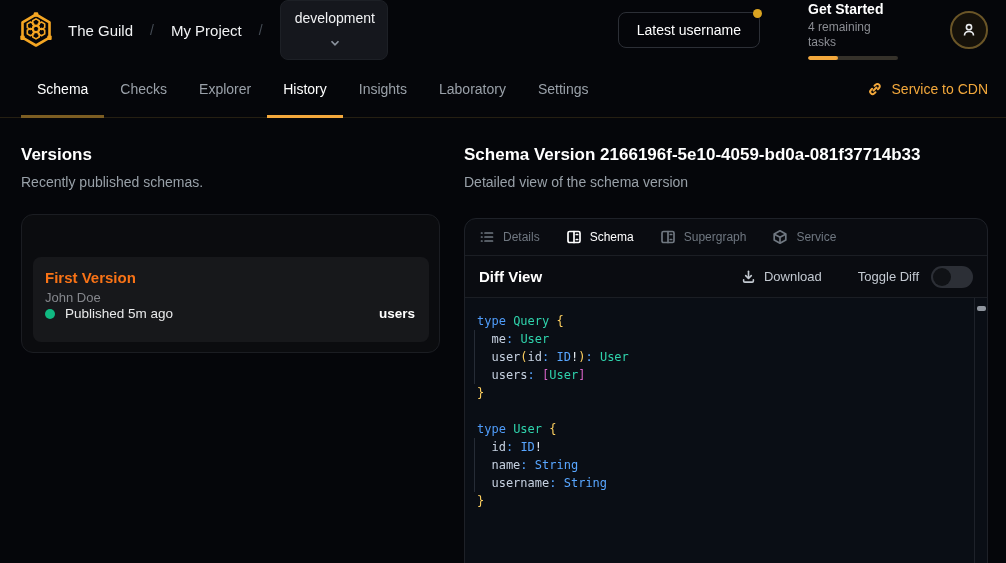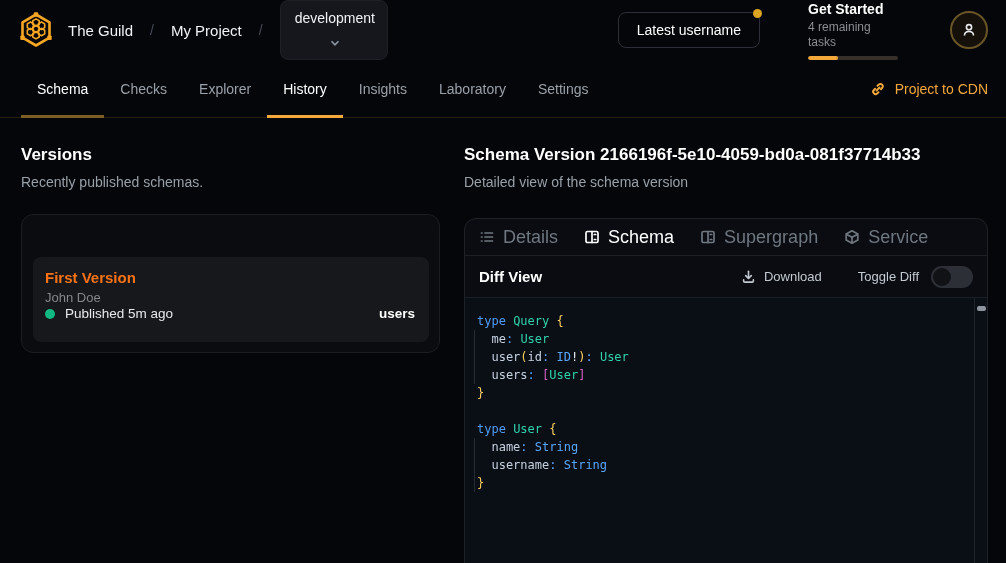--- a/index.html
+++ b/index.html
@@ -142,21 +142,21 @@
     overflow: hidden;
   }
   .panel-tabs {
     height: 37px; flex: 0 0 auto;
     display: flex; align-items: center;
     padding: 0 14px; gap: 26px;
     border-bottom: 1px solid #1b1e24;
   }
   .ptab {
     display: flex; align-items: center; gap: 8px;
-    font-size: 18px; color: #6f7780;
+    font-size: 12px; color: #6f7780;
     cursor: pointer;
   }
   .ptab svg { width: 16px; height: 16px; stroke: #6f7780; fill: none; stroke-width: 1.7; }
   .ptab.active { color: #fff; }
   .ptab.active svg { stroke: #fff; }
 
   .diff-row {
     height: 42px; flex: 0 0 auto;
     display: flex; align-items: center;
     padding: 0 14px;
@@ -307,21 +307,21 @@
     <span>Settings</span>
       <span class="underline"></span>
   </div>
 
   <div class="cdn-link">
     <svg viewBox="0 0 16 16" stroke-linecap="round">
       <path d="M6.5 9.5 l3-3"></path>
       <path d="M7.5 4.8 l1.2-1.2 a2.4 2.4 0 0 1 3.4 3.4 L10.9 8.2"></path>
       <path d="M8.5 11.2 l-1.2 1.2 a2.4 2.4 0 0 1-3.4-3.4 L5.1 7.8"></path>
     </svg>
-    <span>Project to CDN</span>
+    <span>Service to CDN</span>
   </div>
 </div>
 
 <div class="content">
 
   <div class="col-left">
     <div class="section-title">Versions</div>
     <div class="section-sub">Recently published schemas.</div>
 
     <div class="versions-box">
@@ -403,20 +403,21 @@
         <div class="indent-guide guide-1"></div>
         <div class="indent-guide guide-2"></div>
         <div>
             <div class="code-line"><span class="tok-kw">type</span><span class="tok-pl"> </span><span class="tok-type">Query</span><span class="tok-pl"> </span><span class="tok-brace">{</span></div>
             <div class="code-line"><span class="tok-field">  me</span><span class="tok-colon">:</span><span class="tok-pl"> </span><span class="tok-type">User</span></div>
             <div class="code-line"><span class="tok-field">  user</span><span class="tok-brace">(</span><span class="tok-field">id</span><span class="tok-colon">:</span><span class="tok-pl"> </span><span class="tok-scalar">ID</span><span class="tok-pl">!</span><span class="tok-brace">)</span><span class="tok-colon">:</span><span class="tok-pl"> </span><span class="tok-type">User</span></div>
             <div class="code-line"><span class="tok-field">  users</span><span class="tok-colon">:</span><span class="tok-pl"> </span><span class="tok-bracket">[</span><span class="tok-type">User</span><span class="tok-bracket">]</span></div>
             <div class="code-line"><span class="tok-brace">}</span></div>
             <div class="code-line">&nbsp;</div>
             <div class="code-line"><span class="tok-kw">type</span><span class="tok-pl"> </span><span class="tok-type">User</span><span class="tok-pl"> </span><span class="tok-brace">{</span></div>
+            <div class="code-line"><span class="tok-field">  id</span><span class="tok-colon">:</span><span class="tok-pl"> </span><span class="tok-scalar">ID</span><span class="tok-pl">!</span></div>
             <div class="code-line"><span class="tok-field">  name</span><span class="tok-colon">:</span><span class="tok-pl"> </span><span class="tok-scalar">String</span></div>
             <div class="code-line"><span class="tok-field">  username</span><span class="tok-colon">:</span><span class="tok-pl"> </span><span class="tok-scalar">String</span></div>
             <div class="code-line"><span class="tok-brace">}</span></div>
           </div>
         <div class="scroll-gutter">
           <div class="scroll-thumb"></div>
         </div>
       </div>
 
     </div>

